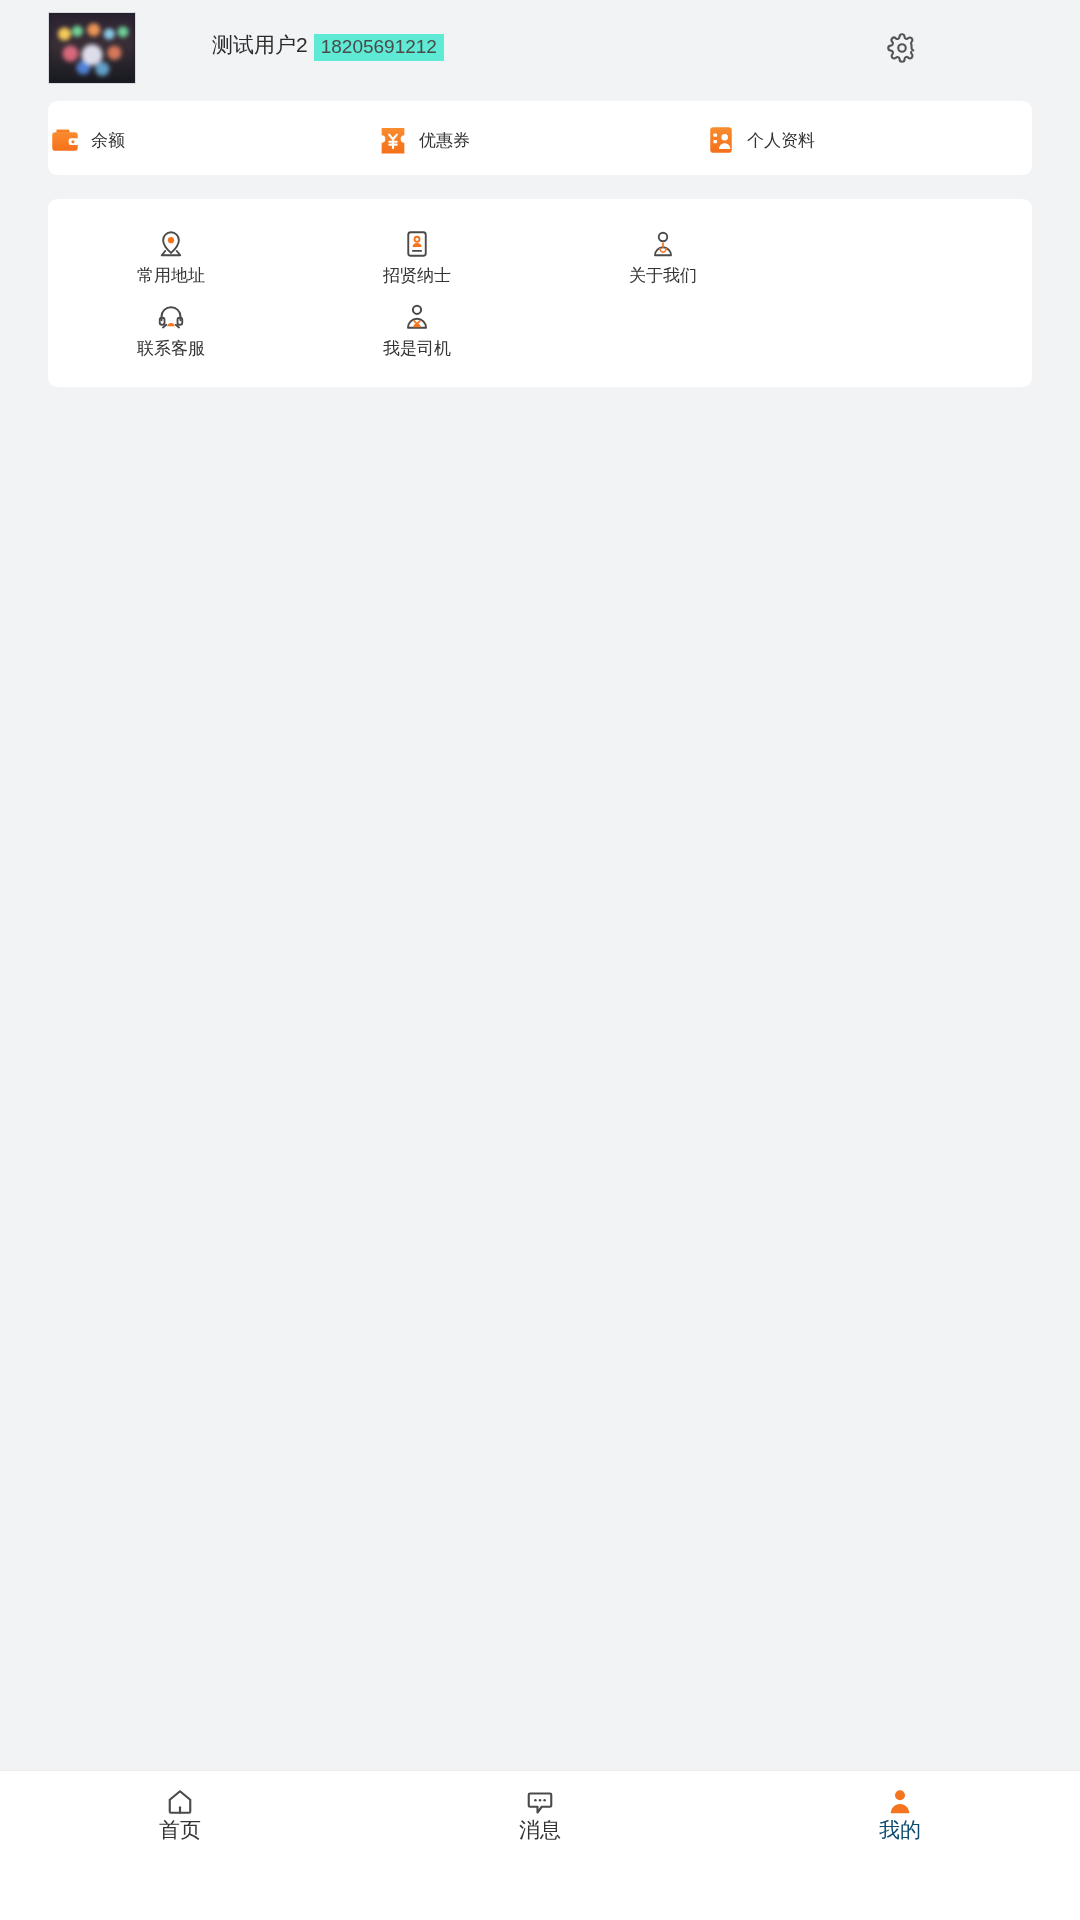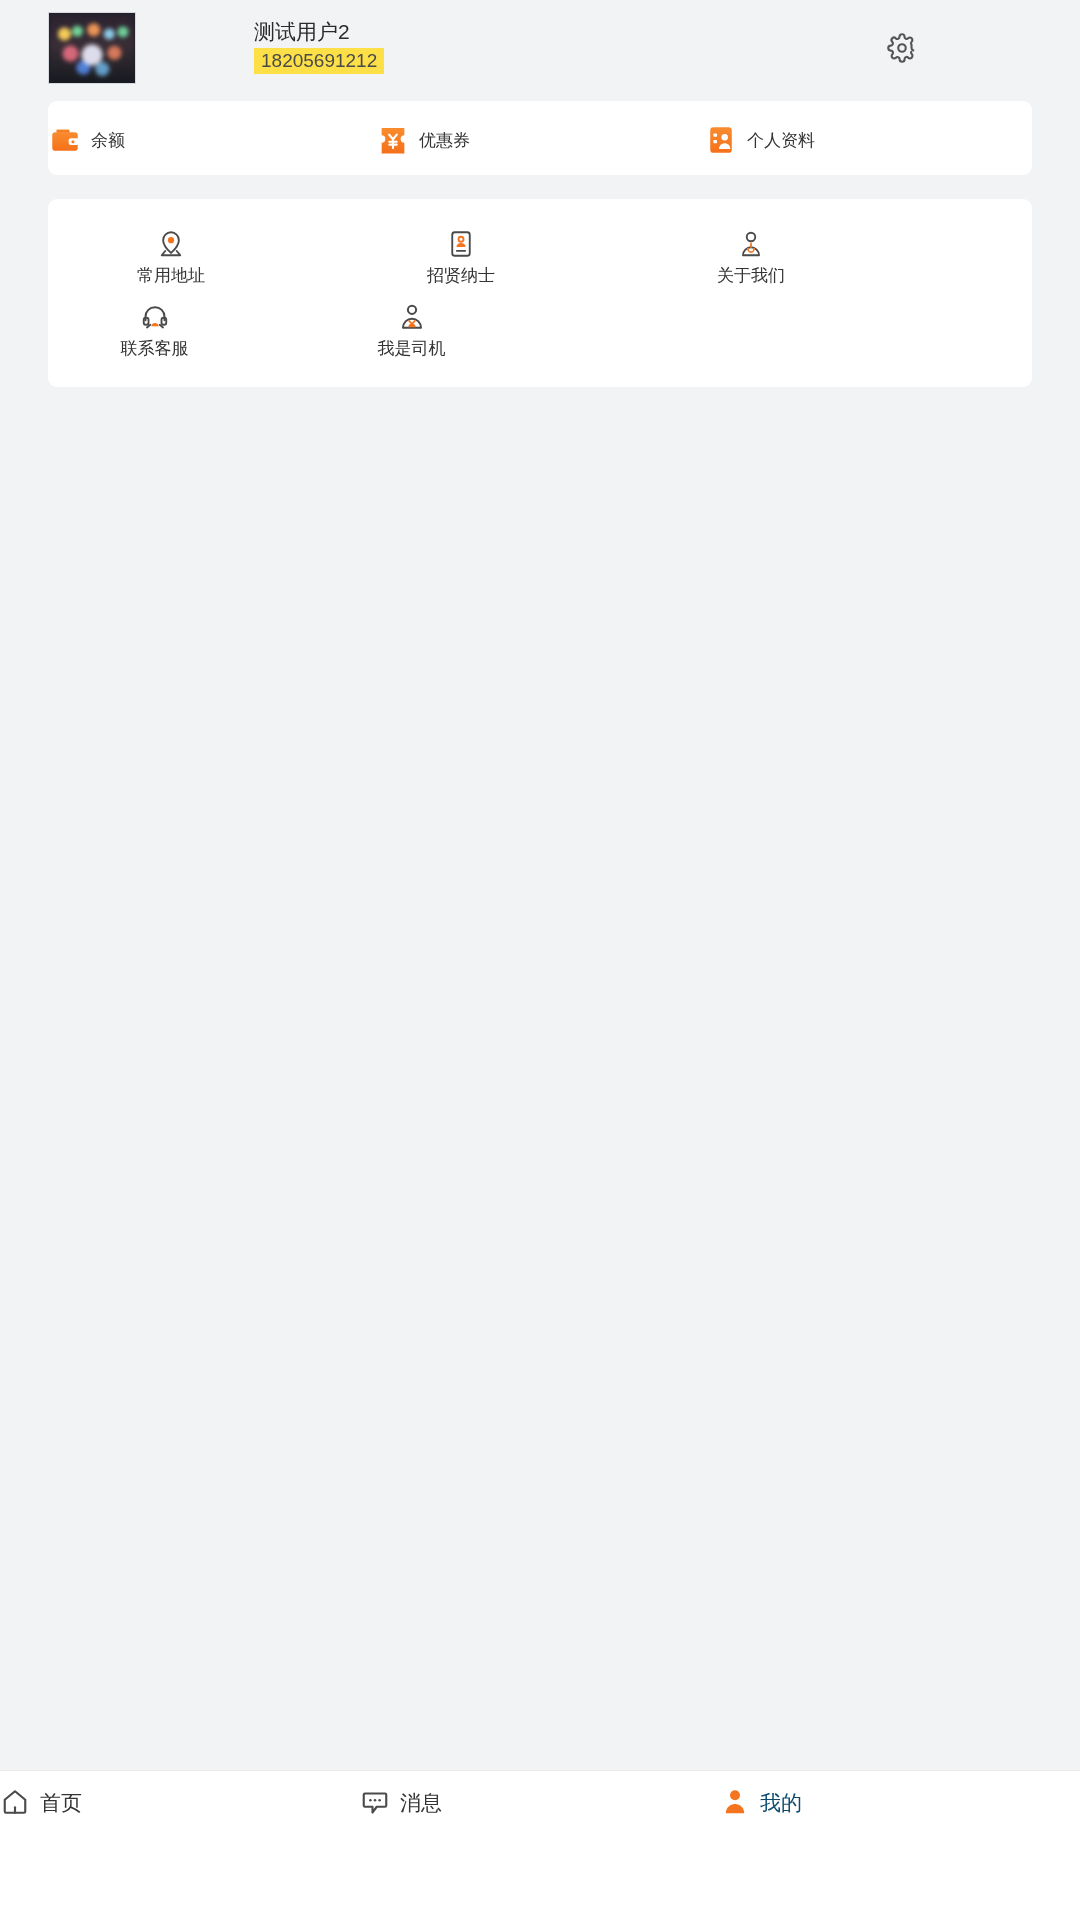--- a/index.html
+++ b/index.html
@@ -35,26 +35,26 @@
       radial-gradient(circle at 70% 30%, rgba(150,220,250,.9) 0 5px, transparent 6px),
       radial-gradient(circle at 86% 27%, rgba(120,235,170,.85) 0 5px, transparent 6px),
       radial-gradient(circle at 25% 58%, rgba(255,120,140,.8) 0 7px, transparent 9px),
       radial-gradient(circle at 50% 60%, rgba(240,240,255,.9) 0 9px, transparent 12px),
       radial-gradient(circle at 76% 57%, rgba(255,140,100,.8) 0 6px, transparent 8px),
       radial-gradient(circle at 40% 78%, rgba(90,150,255,.8) 0 6px, transparent 8px),
       radial-gradient(circle at 62% 80%, rgba(120,200,255,.75) 0 6px, transparent 8px),
       linear-gradient(180deg,#2a2230 0%, #3a2e36 45%, #171a20 100%);
     filter:blur(2.2px);
   }
-  .hdr-text { margin-left:118px; display:flex; flex-direction:column; gap:6px; }
+  .hdr-text { margin-left:76px; display:flex; flex-direction:row; gap:6px; }
   .uname { font-size:21px; color:#2b2b2b; line-height:1; }
   .uphone {
     align-self:flex-start;
     font-size:19px; color:#4a4a4a;
-    background:#fde047; padding:3px 7px; line-height:1.1;text-align:center;
+    background:#5eead4; padding:3px 7px; line-height:1.1;text-align:center;
   }
   .gear-btn {
     position:absolute; right:156px; top:50%; transform:translateY(-50%);
     width:44px; height:44px; display:flex; align-items:center; justify-content:center;
   }
 
   
   .card {
     background:#fff; border-radius:9px;
     margin:0 48px; flex:0 0 auto;
@@ -63,39 +63,39 @@
     margin-top:6px;
     padding:22px 0 18px;
     display:flex;
   }
   .q-item {
     flex:1; display:flex; align-items:center; gap:9px;
   }
   .q-label { font-size:17px; color:#333; line-height:1; }
 
   .card-grid { margin-top:24px; padding:22px 0 20px; }
-  .g-row { display:flex;gap:44px; }
+  .g-row { display:flex; }
   .g-item {
     width:25%; display:flex; flex-direction:column; align-items:center; gap:8px;
     padding:8px 0 10px;
   }
   .g-label { font-size:17px; color:#333; line-height:1; }
 
   
   .filler { flex:1 1 auto; background:#f2f3f5; }
 
   
   .tabbar {
     flex:0 0 150px; height:150px;
     background:#fff;
     border-top:1px solid #ececec;
     display:flex; align-items:flex-start;
     padding-top:16px;
   }
-  .tab { flex:1; display:flex; align-items:center; gap:10px; }
+  .tab { flex:1; display:flex; flex-direction:column; align-items:center; gap:2px; }
   .tab-label { font-size:21px; color:#333; line-height:1; }
   .tab.active .tab-label { color:#0c4a6e; }
 
   svg { display:block; }
 </style>
 </head>
 <body>
 
 <div class="screen">
 

